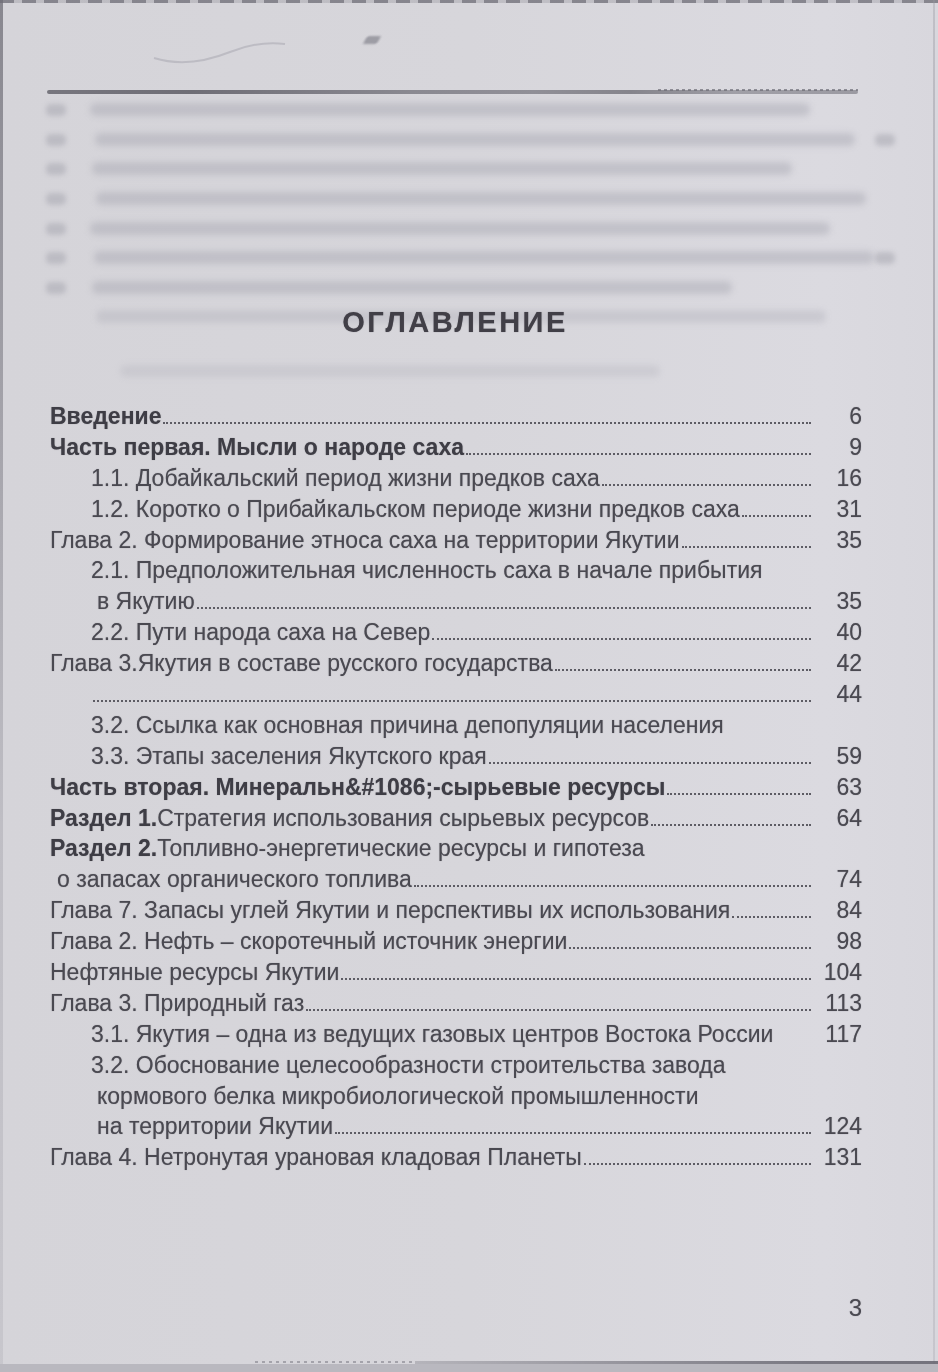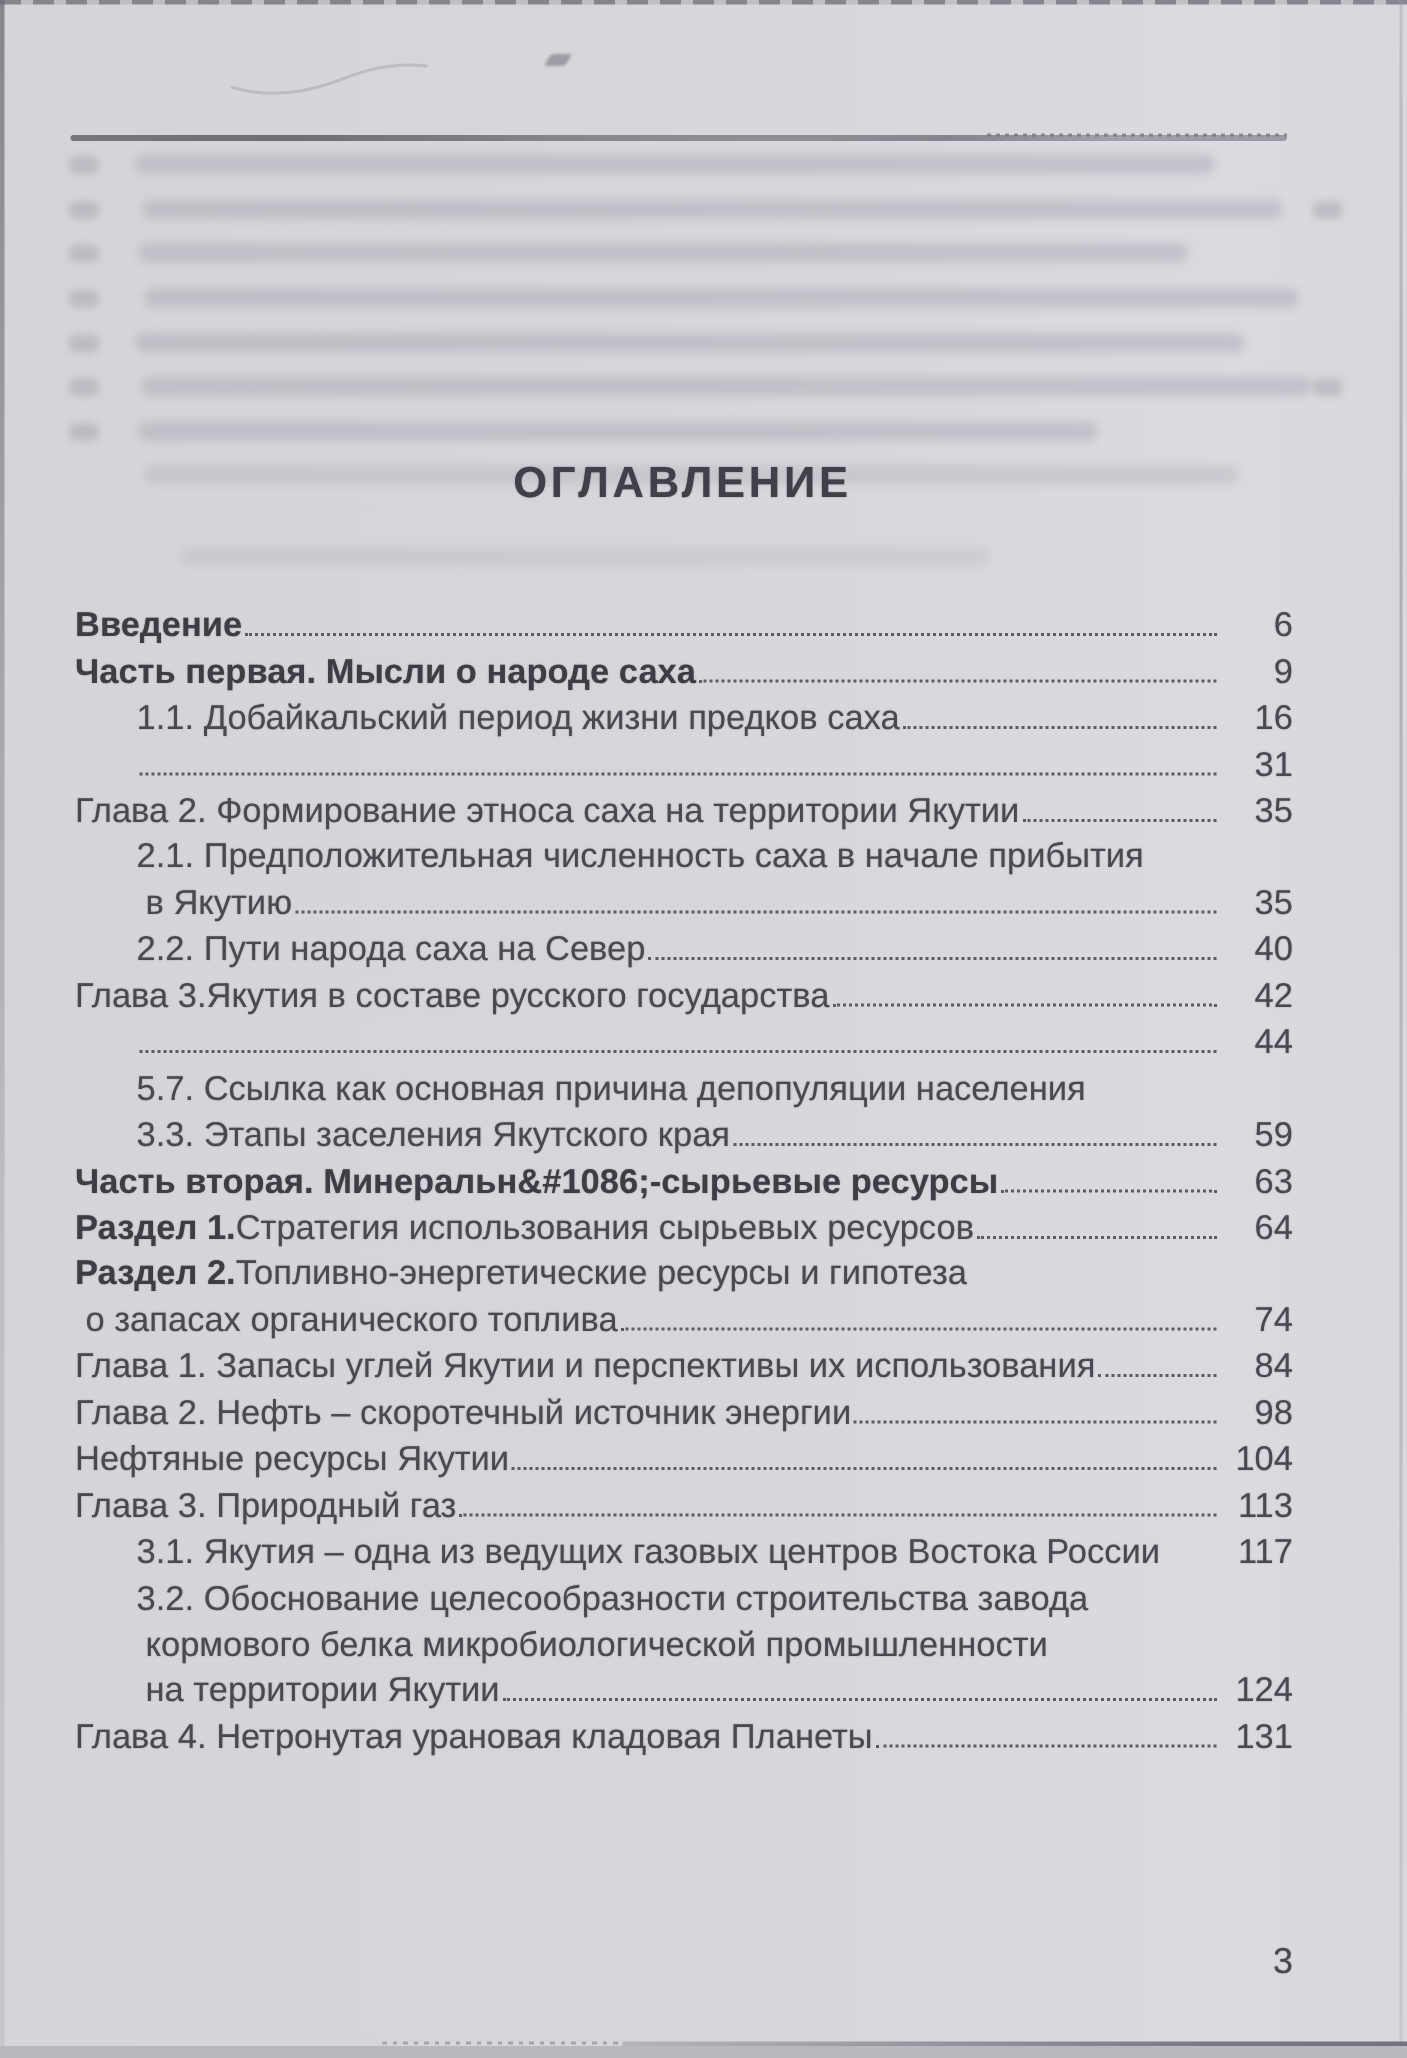--- a/index.html
+++ b/index.html
@@ -103,20 +103,21 @@
         <span class="b">Часть первая. Мысли о народе саха</span>
         <span class="fill dots"></span>
         <span class="pg">9</span>
       </div>
       <div class="toc-row ind2">
         <span>1.1. Добайкальский период жизни предков саха</span>
         <span class="fill dots"></span>
         <span class="pg">16</span>
       </div>
       <div class="toc-row ind2">
+        <span>1.2. Коротко о Прибайкальском периоде жизни предков саха</span>
         <span class="fill dots"></span>
         <span class="pg">31</span>
       </div>
       <div class="toc-row ind0">
         <span>Глава 2. Формирование этноса саха на территории Якутии</span>
         <span class="fill dots"></span>
         <span class="pg">35</span>
       </div>
       <div class="toc-row ind2">
         <span>2.1. Предположительная численность саха в начале прибытия</span>
@@ -134,21 +135,21 @@
       <div class="toc-row ind0">
         <span>Глава 3.Якутия в составе русского государства</span>
         <span class="fill dots"></span>
         <span class="pg">42</span>
       </div>
       <div class="toc-row ind2">
         <span class="fill dots"></span>
         <span class="pg">44</span>
       </div>
       <div class="toc-row ind2">
-        <span>5.7. Ссылка как основная причина депопуляции населения</span>
+        <span>3.2. Ссылка как основная причина депопуляции населения</span>
       </div>
       <div class="toc-row ind2">
         <span>3.3. Этапы заселения Якутского края</span>
         <span class="fill dots"></span>
         <span class="pg">59</span>
       </div>
       <div class="toc-row ind0">
         <span class="b">Часть вторая. Минеральн&amp;#1086;-сырьевые ресурсы</span>
         <span class="fill dots"></span>
         <span class="pg">63</span>
@@ -162,21 +163,21 @@
       <div class="toc-row ind0">
         <span class="b">Раздел 2.</span>
         <span> Топливно-энергетические ресурсы и гипотеза</span>
       </div>
       <div class="toc-row ind1">
         <span>о запасах органического топлива</span>
         <span class="fill dots"></span>
         <span class="pg">74</span>
       </div>
       <div class="toc-row ind0">
-        <span>Глава 1. Запасы углей Якутии и перспективы их использования</span>
+        <span>Глава 7. Запасы углей Якутии и перспективы их использования</span>
         <span class="fill dots"></span>
         <span class="pg">84</span>
       </div>
       <div class="toc-row ind0">
         <span>Глава 2. Нефть – скоротечный источник энергии</span>
         <span class="fill dots"></span>
         <span class="pg">98</span>
       </div>
       <div class="toc-row ind0">
         <span>Нефтяные ресурсы Якутии</span>

